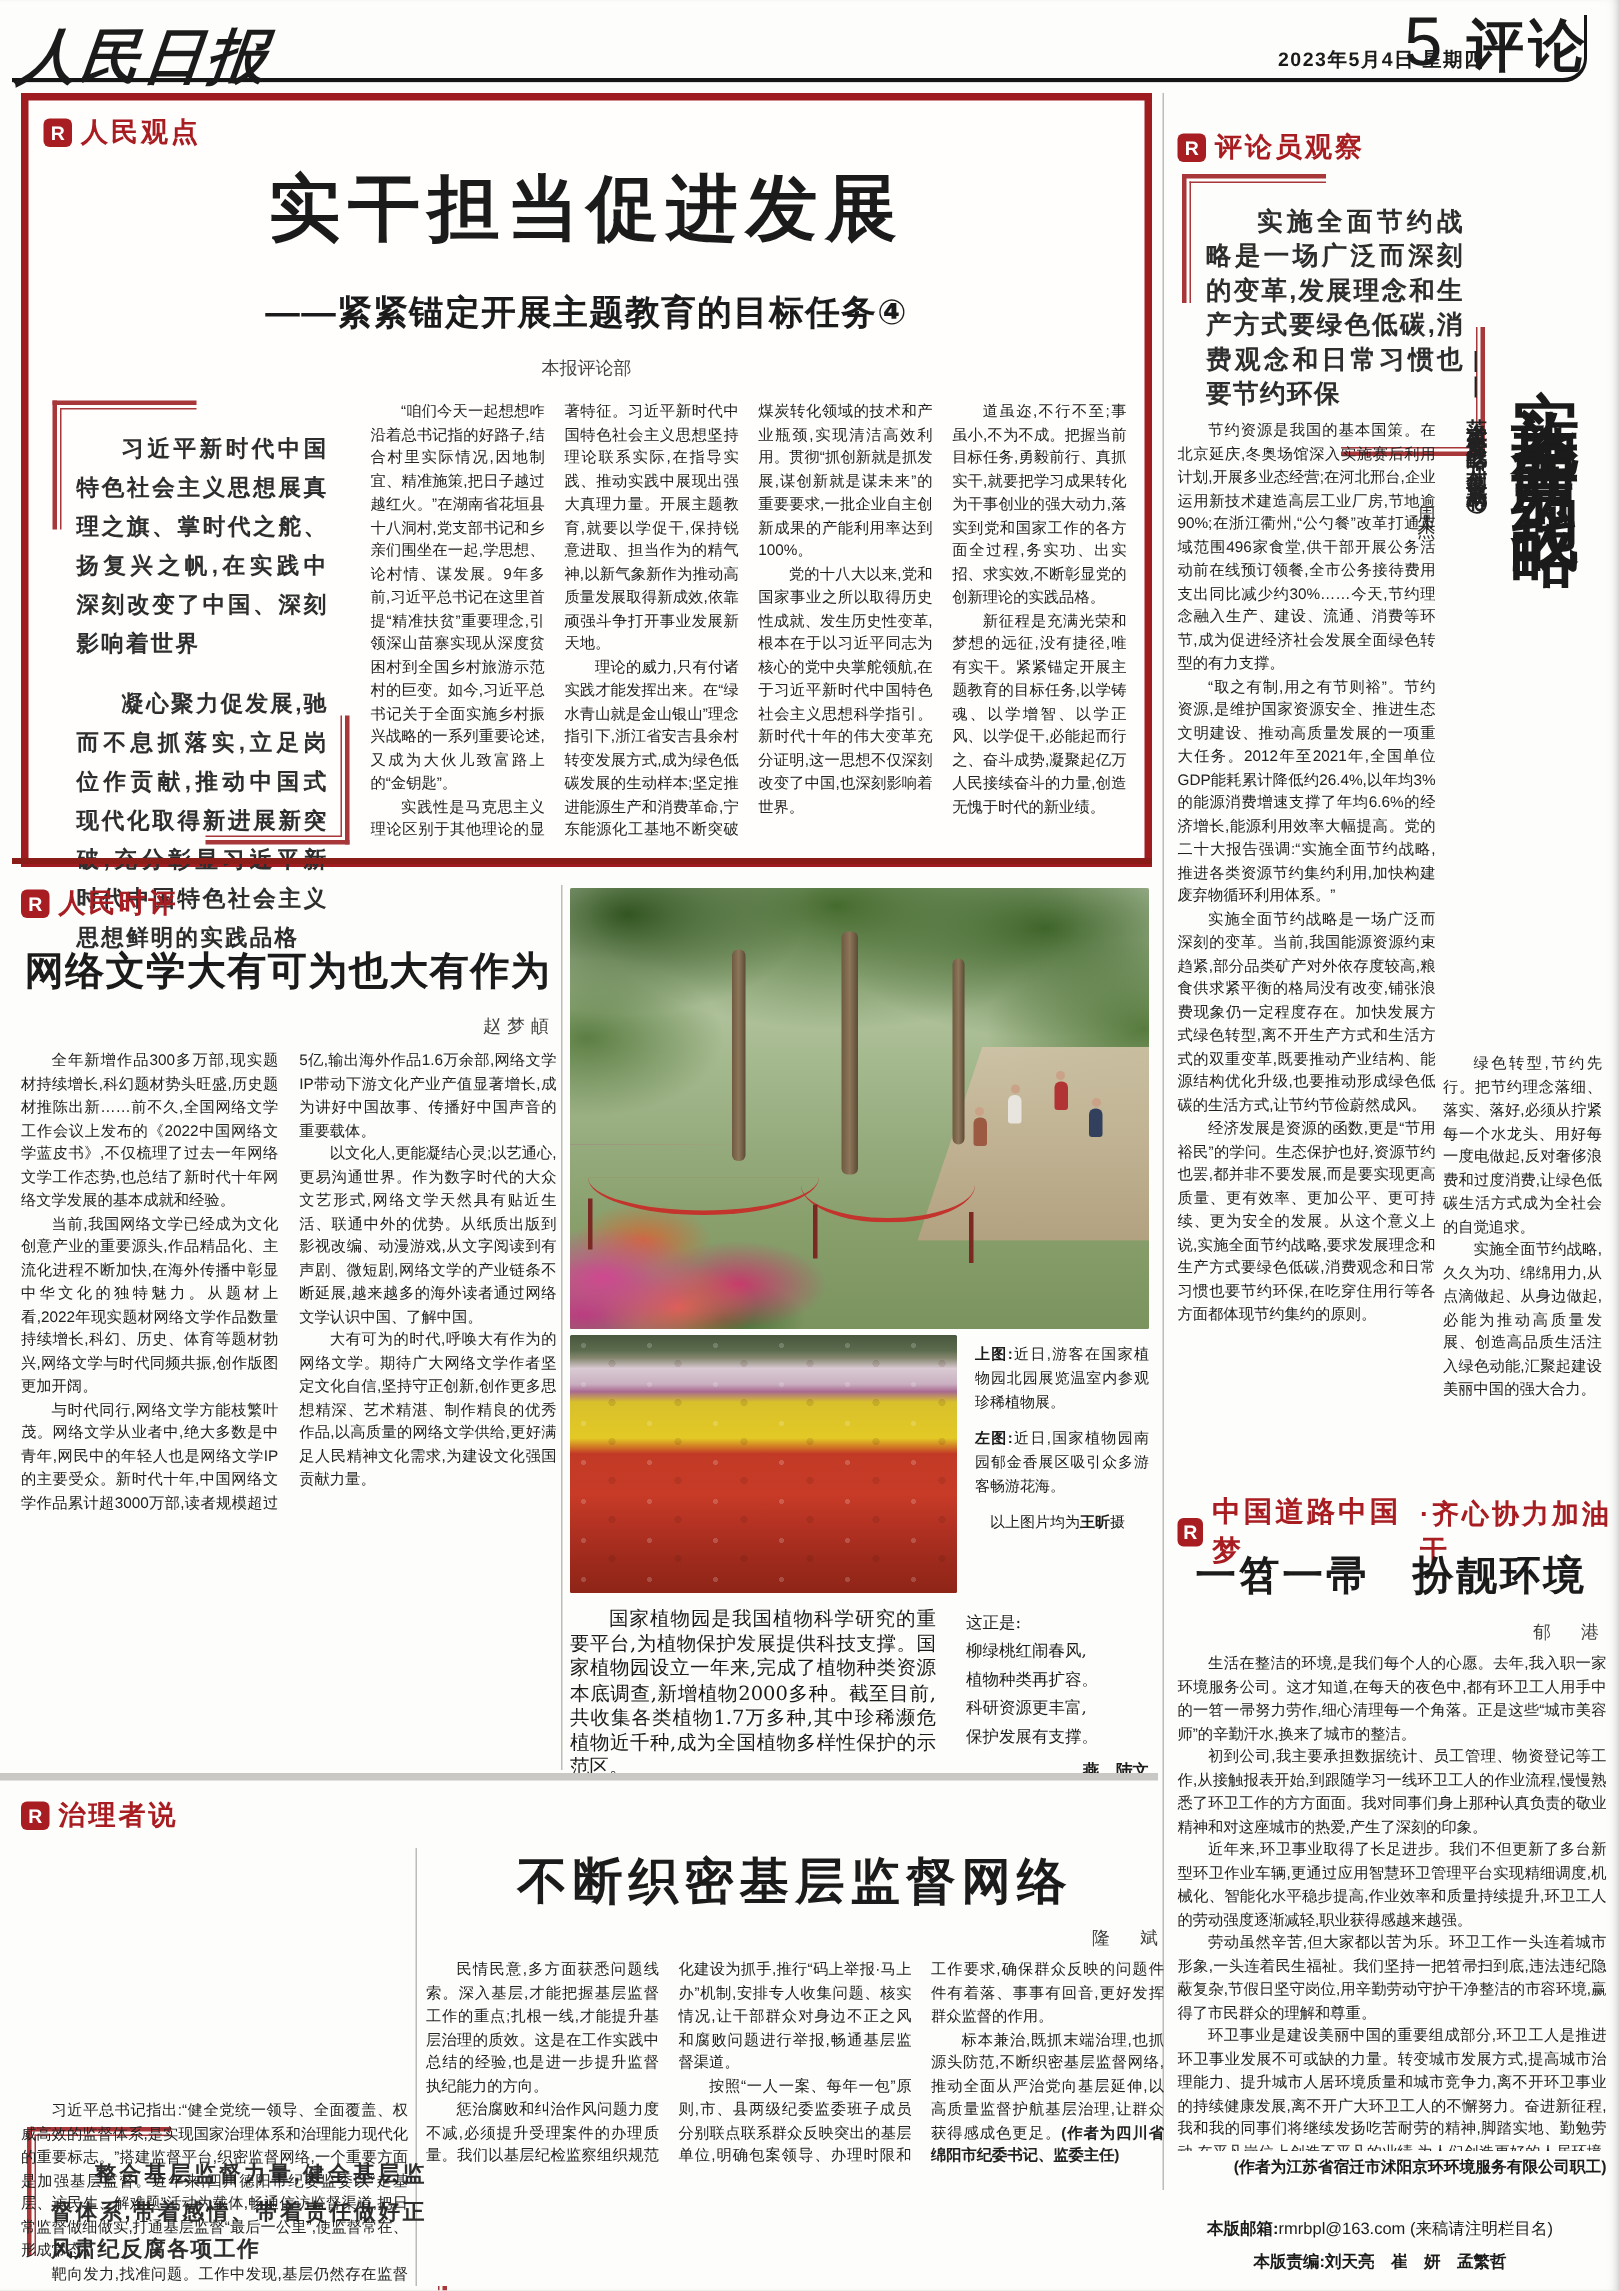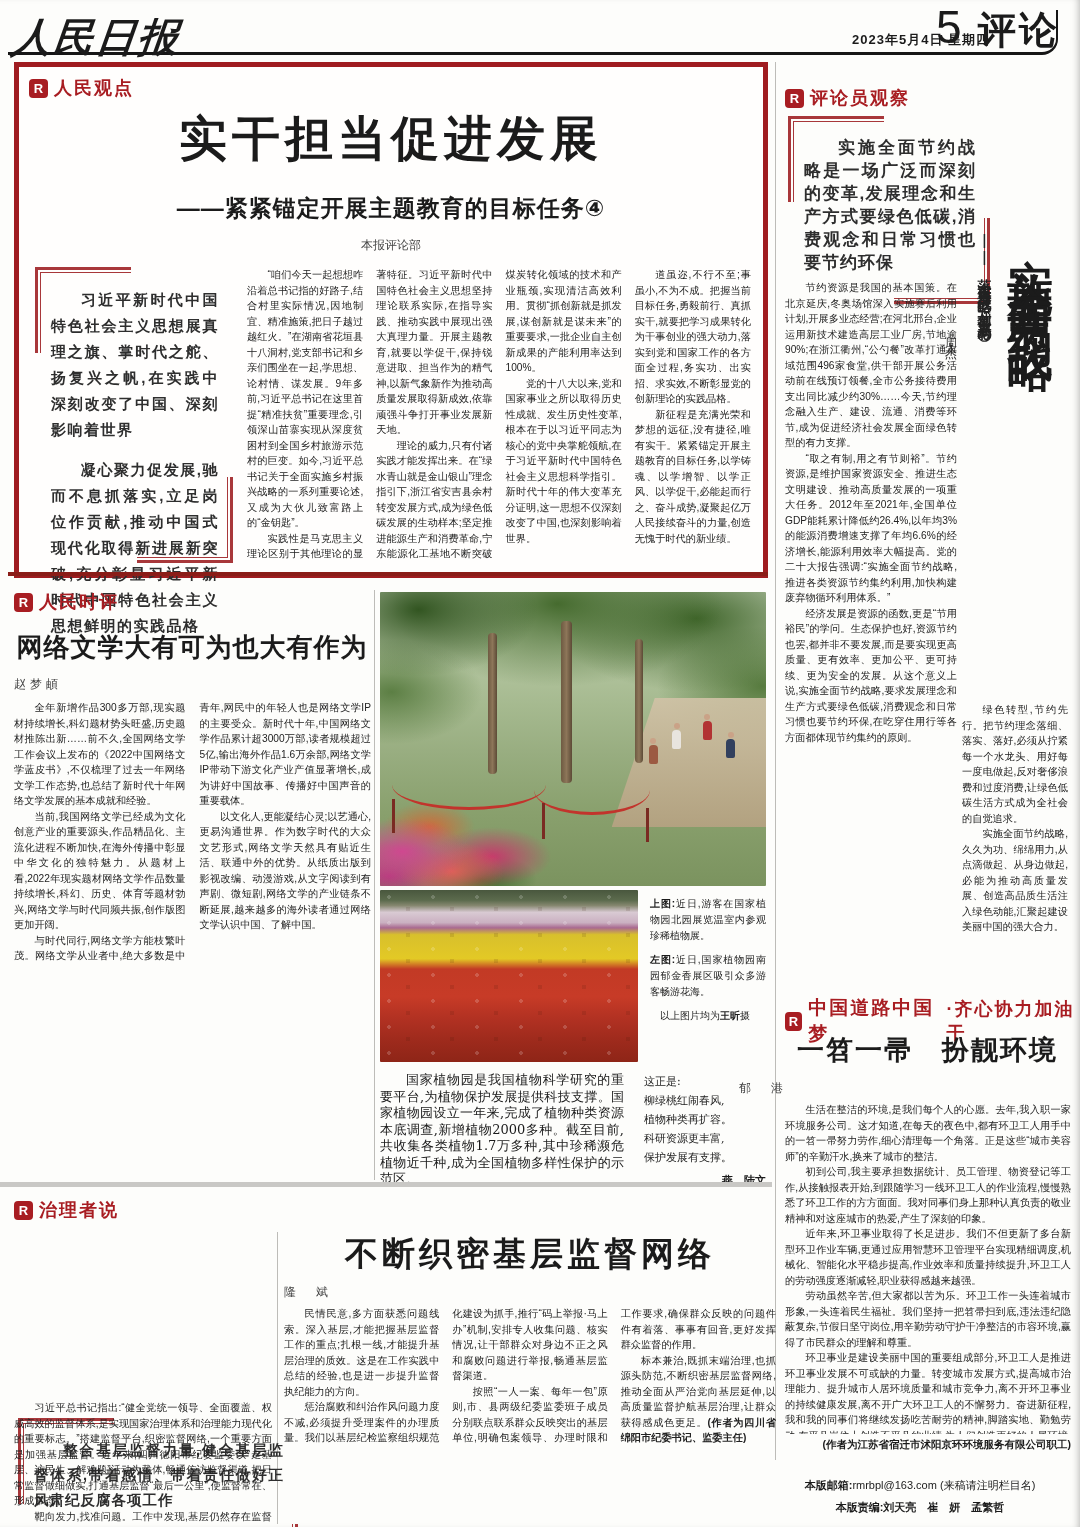--- a/index.html
+++ b/index.html
@@ -44,21 +44,21 @@
   .gd-quote{width:168px;flex:none;font-size:15px;line-height:26px;font-weight:600;letter-spacing:1.5px;}
   .gd-body{flex:1;column-count:4;column-gap:13px;}
   
   .ob-quote{font-size:17px;line-height:23px;font-weight:600;letter-spacing:1px;}
   .vrl{writing-mode:vertical-rl;}
   .ob-head{font-size:45px;font-weight:900;letter-spacing:13px;}
   .ob-sub{font-size:14px;font-weight:700;letter-spacing:3px;color:#222;}
   .ob-auth{font-size:12px;letter-spacing:5px;color:#333;}
   
   .midhead{text-align:center;font-weight:800;}
-  .byline{text-align:left;font-size:12px;color:#444;letter-spacing:4px;}
+  .byline{text-align:right;font-size:12px;color:#444;letter-spacing:4px;}
   .redline{background:#8a1d18;}
   .grayline{background:#c9c8c5;}
   .vline{background:#bdbcb8;width:1px;}
   .note{font-weight:700;}
   
   .photo{overflow:hidden;border-radius:1px;}
   #photo1{background:
     radial-gradient(ellipse 170px 95px at 10% 6%, rgba(43,79,26,.95), transparent 70%),
     radial-gradient(ellipse 230px 115px at 46% 4%, rgba(56,96,32,.9), transparent 72%),
     radial-gradient(ellipse 210px 105px at 82% 9%, rgba(50,90,29,.9), transparent 70%),
@@ -143,39 +143,41 @@
     <span class="c-tl"></span>
     <span class="c-br"></span>
     <p>实施全面节约战略是一场广泛而深刻的变革,发展理念和生产方式要绿色低碳,消费观念和日常习惯也要节约环保</p>
   </div>
   <div class="abs vrl ob-head" style="left:1000px;top:222px;height:472px;">实施全面节约战略</div>
   <div class="abs vrl ob-sub" style="left:976px;top:234px;height:440px;">——落实重大发展战略,开创事业新局⑯</div>
   <div class="abs vrl ob-auth" style="left:942px;top:328px;height:80px;">周人杰</div>
   <div class="abs bodytxt" style="left:785px;top:280px;width:172px;height:704px;">
     <p>节约资源是我国的基本国策。在北京延庆,冬奥场馆深入实施赛后利用计划,开展多业态经营;在河北邢台,企业运用新技术建造高层工业厂房,节地逾90%;在浙江衢州,“公勺餐”改革打通市域范围496家食堂,供干部开展公务活动前在线预订领餐,全市公务接待费用支出同比减少约30%……今天,节约理念融入生产、建设、流通、消费等环节,成为促进经济社会发展全面绿色转型的有力支撑。</p>
     <p>“取之有制,用之有节则裕”。节约资源,是维护国家资源安全、推进生态文明建设、推动高质量发展的一项重大任务。2012年至2021年,全国单位GDP能耗累计降低约26.4%,以年均3%的能源消费增速支撑了年均6.6%的经济增长,能源利用效率大幅提高。党的二十大报告强调:“实施全面节约战略,推进各类资源节约集约利用,加快构建废弃物循环利用体系。”</p>
+    <p>实施全面节约战略是一场广泛而深刻的变革。当前,我国能源资源约束趋紧,部分品类矿产对外依存度较高,粮食供求紧平衡的格局没有改变,铺张浪费现象仍一定程度存在。加快发展方式绿色转型,离不开生产方式和生活方式的双重变革,既要推动产业结构、能源结构优化升级,也要推动形成绿色低碳的生活方式,让节约节俭蔚然成风。</p>
     <p>经济发展是资源的函数,更是“节用裕民”的学问。生态保护也好,资源节约也罢,都并非不要发展,而是要实现更高质量、更有效率、更加公平、更可持续、更为安全的发展。从这个意义上说,实施全面节约战略,要求发展理念和生产方式要绿色低碳,消费观念和日常习惯也要节约环保,在吃穿住用行等各方面都体现节约集约的原则。</p>
   </div>
   <div class="abs bodytxt" style="left:962px;top:702px;width:106px;height:282px;">
     <p>绿色转型,节约先行。把节约理念落细、落实、落好,必须从拧紧每一个水龙头、用好每一度电做起,反对奢侈浪费和过度消费,让绿色低碳生活方式成为全社会的自觉追求。</p>
     <p>实施全面节约战略,久久为功、绵绵用力,从点滴做起、从身边做起,必能为推动高质量发展、创造高品质生活注入绿色动能,汇聚起建设美丽中国的强大合力。</p>
   </div>
 
   <div class="abs redline" style="left:8px;top:572px;width:760px;height:4px;"></div>
   <div class="abs slabel" style="left:14px;top:590px;">
     <span class="ricon">R</span>
     <span>人民时评</span>
   </div>
   <div class="abs midhead" style="left:12px;top:630px;width:360px;font-size:26px;letter-spacing:1px;">网络文学大有可为也大有作为</div>
   <div class="abs byline kai" style="left:14px;top:676px;width:356px;">赵梦頔</div>
   <div class="abs bodytxt" style="left:14px;top:700px;width:357px;height:476px;column-count:2;column-gap:14px;">
     <p>全年新增作品300多万部,现实题材持续增长,科幻题材势头旺盛,历史题材推陈出新……前不久,全国网络文学工作会议上发布的《2022中国网络文学蓝皮书》,不仅梳理了过去一年网络文学工作态势,也总结了新时代十年网络文学发展的基本成就和经验。</p>
     <p>当前,我国网络文学已经成为文化创意产业的重要源头,作品精品化、主流化进程不断加快,在海外传播中彰显中华文化的独特魅力。从题材上看,2022年现实题材网络文学作品数量持续增长,科幻、历史、体育等题材勃兴,网络文学与时代同频共振,创作版图更加开阔。</p>
     <p>与时代同行,网络文学方能枝繁叶茂。网络文学从业者中,绝大多数是中青年,网民中的年轻人也是网络文学IP的主要受众。新时代十年,中国网络文学作品累计超3000万部,读者规模超过5亿,输出海外作品1.6万余部,网络文学IP带动下游文化产业产值显著增长,成为讲好中国故事、传播好中国声音的重要载体。</p>
     <p>以文化人,更能凝结心灵;以艺通心,更易沟通世界。作为数字时代的大众文艺形式,网络文学天然具有贴近生活、联通中外的优势。从纸质出版到影视改编、动漫游戏,从文字阅读到有声剧、微短剧,网络文学的产业链条不断延展,越来越多的海外读者通过网络文学认识中国、了解中国。</p>
+    <p>大有可为的时代,呼唤大有作为的网络文学。期待广大网络文学作者坚定文化自信,坚持守正创新,创作更多思想精深、艺术精湛、制作精良的优秀作品,以高质量的网络文学供给,更好满足人民精神文化需求,为建设文化强国贡献力量。</p>
   </div>
 
   <div class="abs photo" id="photo1" style="left:380px;top:592px;width:386px;height:294px;">
     <div class="p1-path"></div>
     <div class="trunk" style="left:28%;top:14%;height:48%;"></div>
     <div class="trunk" style="left:47%;top:10%;height:55%;width:11px;"></div>
     <div class="trunk" style="left:66%;top:16%;height:42%;width:8px;"></div>
     <div class="person" style="right:14%;top:44%;background:#b23333;"></div>
     <div class="person" style="right:22%;top:47%;background:#e8e4de;"></div>
     <div class="person" style="right:8%;top:50%;background:#32405e;"></div>
@@ -208,21 +210,21 @@
       <div style="text-align:right;font-weight:700;margin-top:4px;">燕　陆文</div>
     </div>
   </div>
 
   <div class="abs slabel" style="left:785px;top:995px;font-size:19px;">
     <span class="ricon">R</span>
     <span>中国道路中国梦</span>
     <span class="sub">·齐心协力加油干</span>
   </div>
   <div class="abs midhead" style="left:785px;top:1032px;width:285px;font-size:27px;letter-spacing:2px;">一笤一帚　扮靓环境</div>
-  <div class="abs byline kai" style="left:739px;top:1080px;width:285px;">郁　港</div>
+  <div class="abs byline kai" style="left:785px;top:1080px;width:285px;">郁　港</div>
   <div class="abs bodytxt" style="left:785px;top:1102px;width:286px;height:332px;">
     <p>生活在整洁的环境,是我们每个人的心愿。去年,我入职一家环境服务公司。这才知道,在每天的夜色中,都有环卫工人用手中的一笤一帚努力劳作,细心清理每一个角落。正是这些“城市美容师”的辛勤汗水,换来了城市的整洁。</p>
     <p>初到公司,我主要承担数据统计、员工管理、物资登记等工作,从接触报表开始,到跟随学习一线环卫工人的作业流程,慢慢熟悉了环卫工作的方方面面。我对同事们身上那种认真负责的敬业精神和对这座城市的热爱,产生了深刻的印象。</p>
     <p>近年来,环卫事业取得了长足进步。我们不但更新了多台新型环卫作业车辆,更通过应用智慧环卫管理平台实现精细调度,机械化、智能化水平稳步提高,作业效率和质量持续提升,环卫工人的劳动强度逐渐减轻,职业获得感越来越强。</p>
     <p>劳动虽然辛苦,但大家都以苦为乐。环卫工作一头连着城市形象,一头连着民生福祉。我们坚持一把笤帚扫到底,违法违纪隐蔽复杂,节假日坚守岗位,用辛勤劳动守护干净整洁的市容环境,赢得了市民群众的理解和尊重。</p>
     <p>环卫事业是建设美丽中国的重要组成部分,环卫工人是推进环卫事业发展不可或缺的力量。转变城市发展方式,提高城市治理能力、提升城市人居环境质量和城市竞争力,离不开环卫事业的持续健康发展,离不开广大环卫工人的不懈努力。奋进新征程,我和我的同事们将继续发扬吃苦耐劳的精神,脚踏实地、勤勉劳动,在平凡岗位上创造不平凡的业绩,为人们创造更好的人居环境,为美丽中国建设添砖加瓦。</p>
   </div>
   <div class="abs note" style="left:785px;top:1438px;width:286px;text-align:right;font-size:10.5px;">(作者为江苏省宿迁市沭阳京环环境服务有限公司职工)</div>
   <div class="abs foot" style="left:770px;top:1478px;width:300px;">
     <b>本版邮箱:</b><span>rmrbpl@163.com</span> <span>(来稿请注明栏目名)</span>

